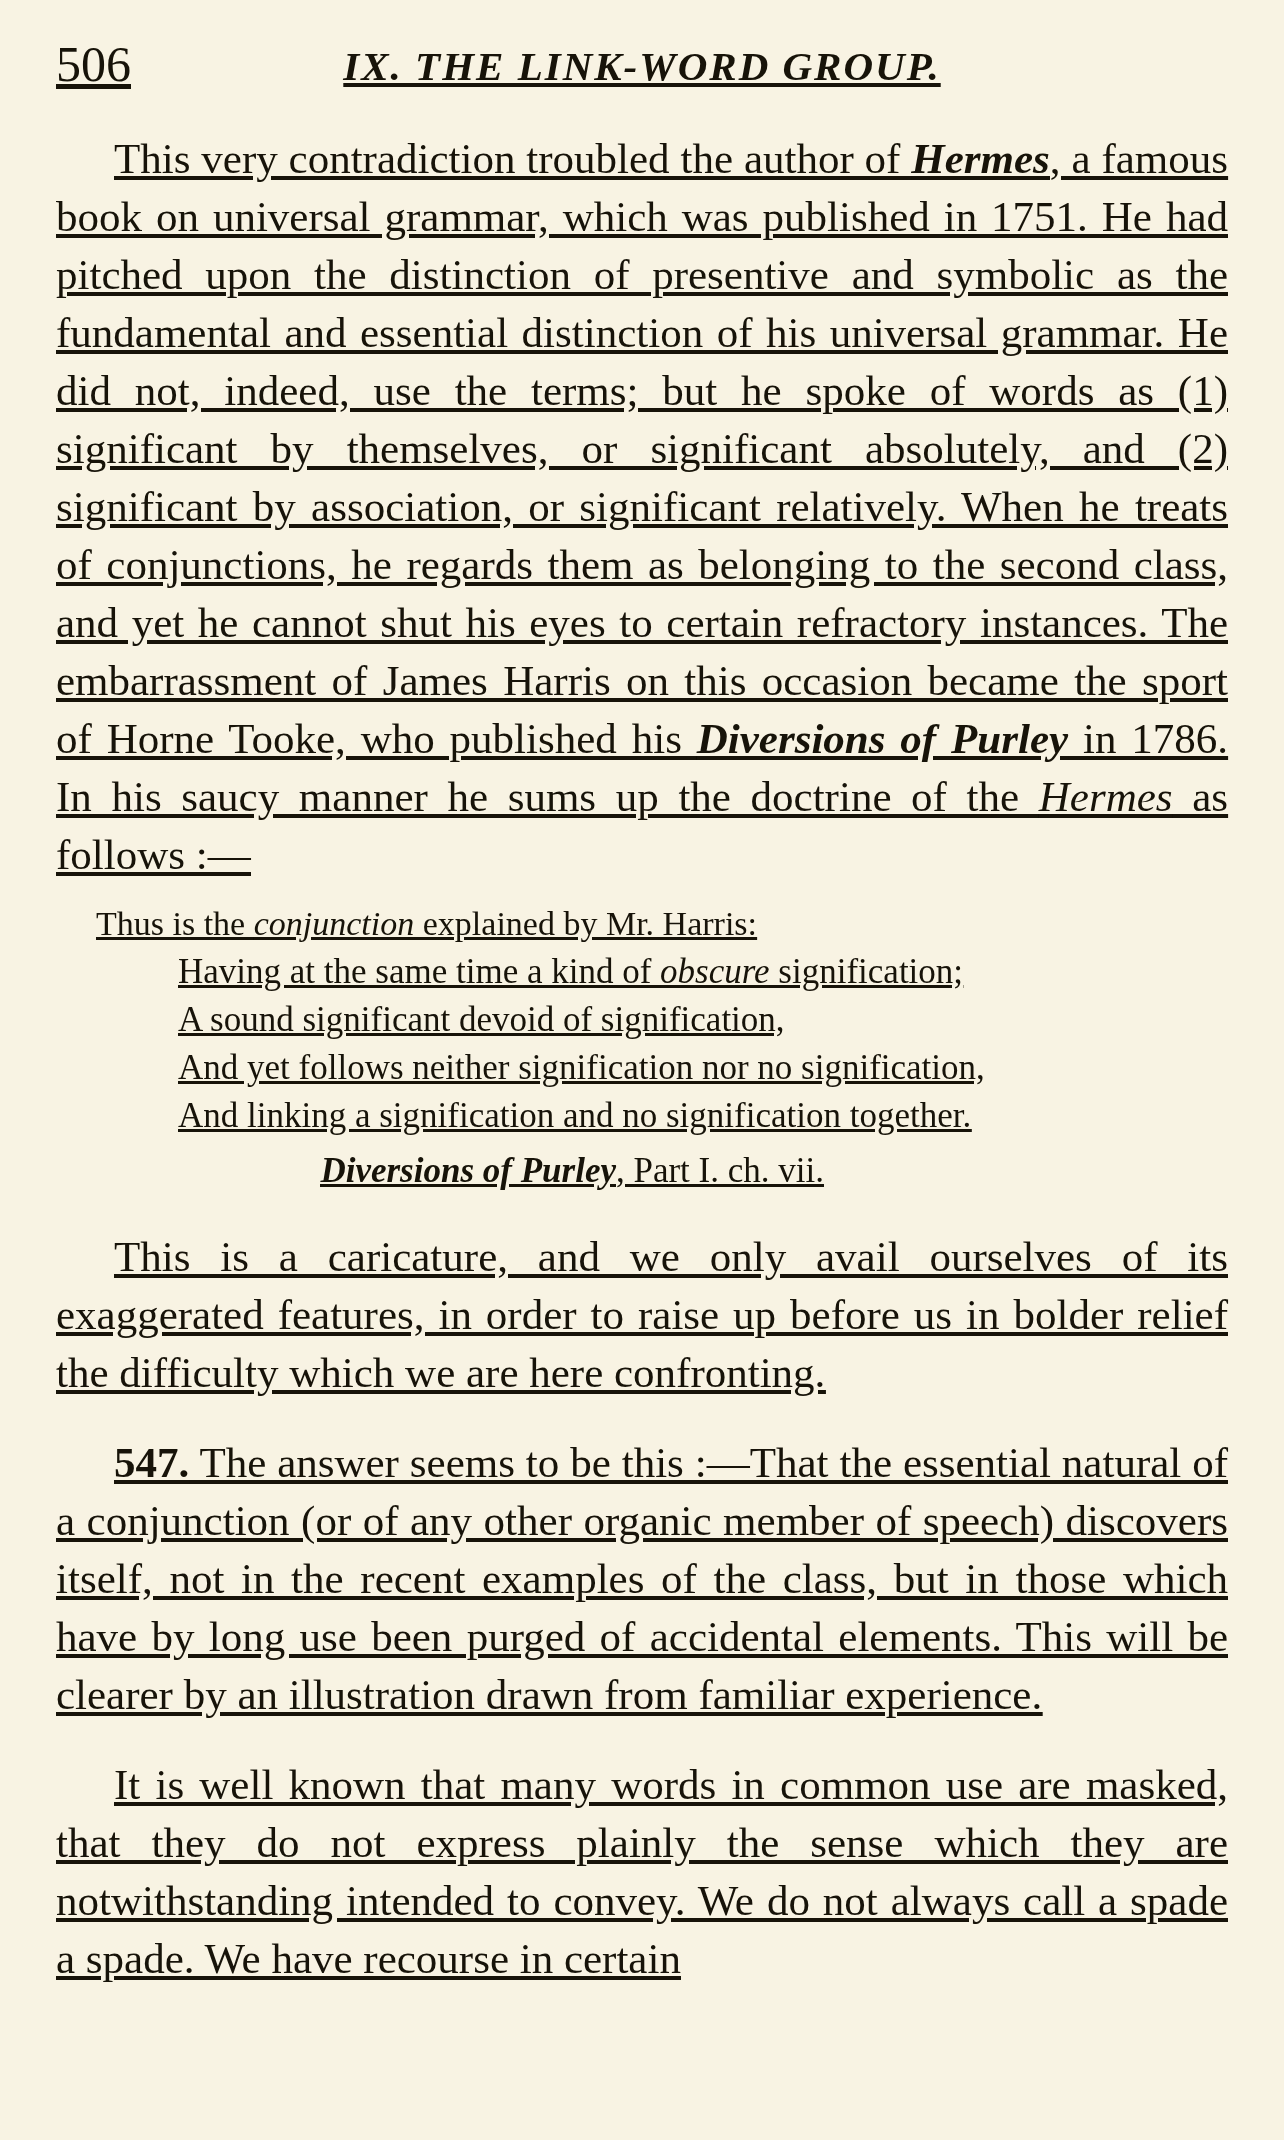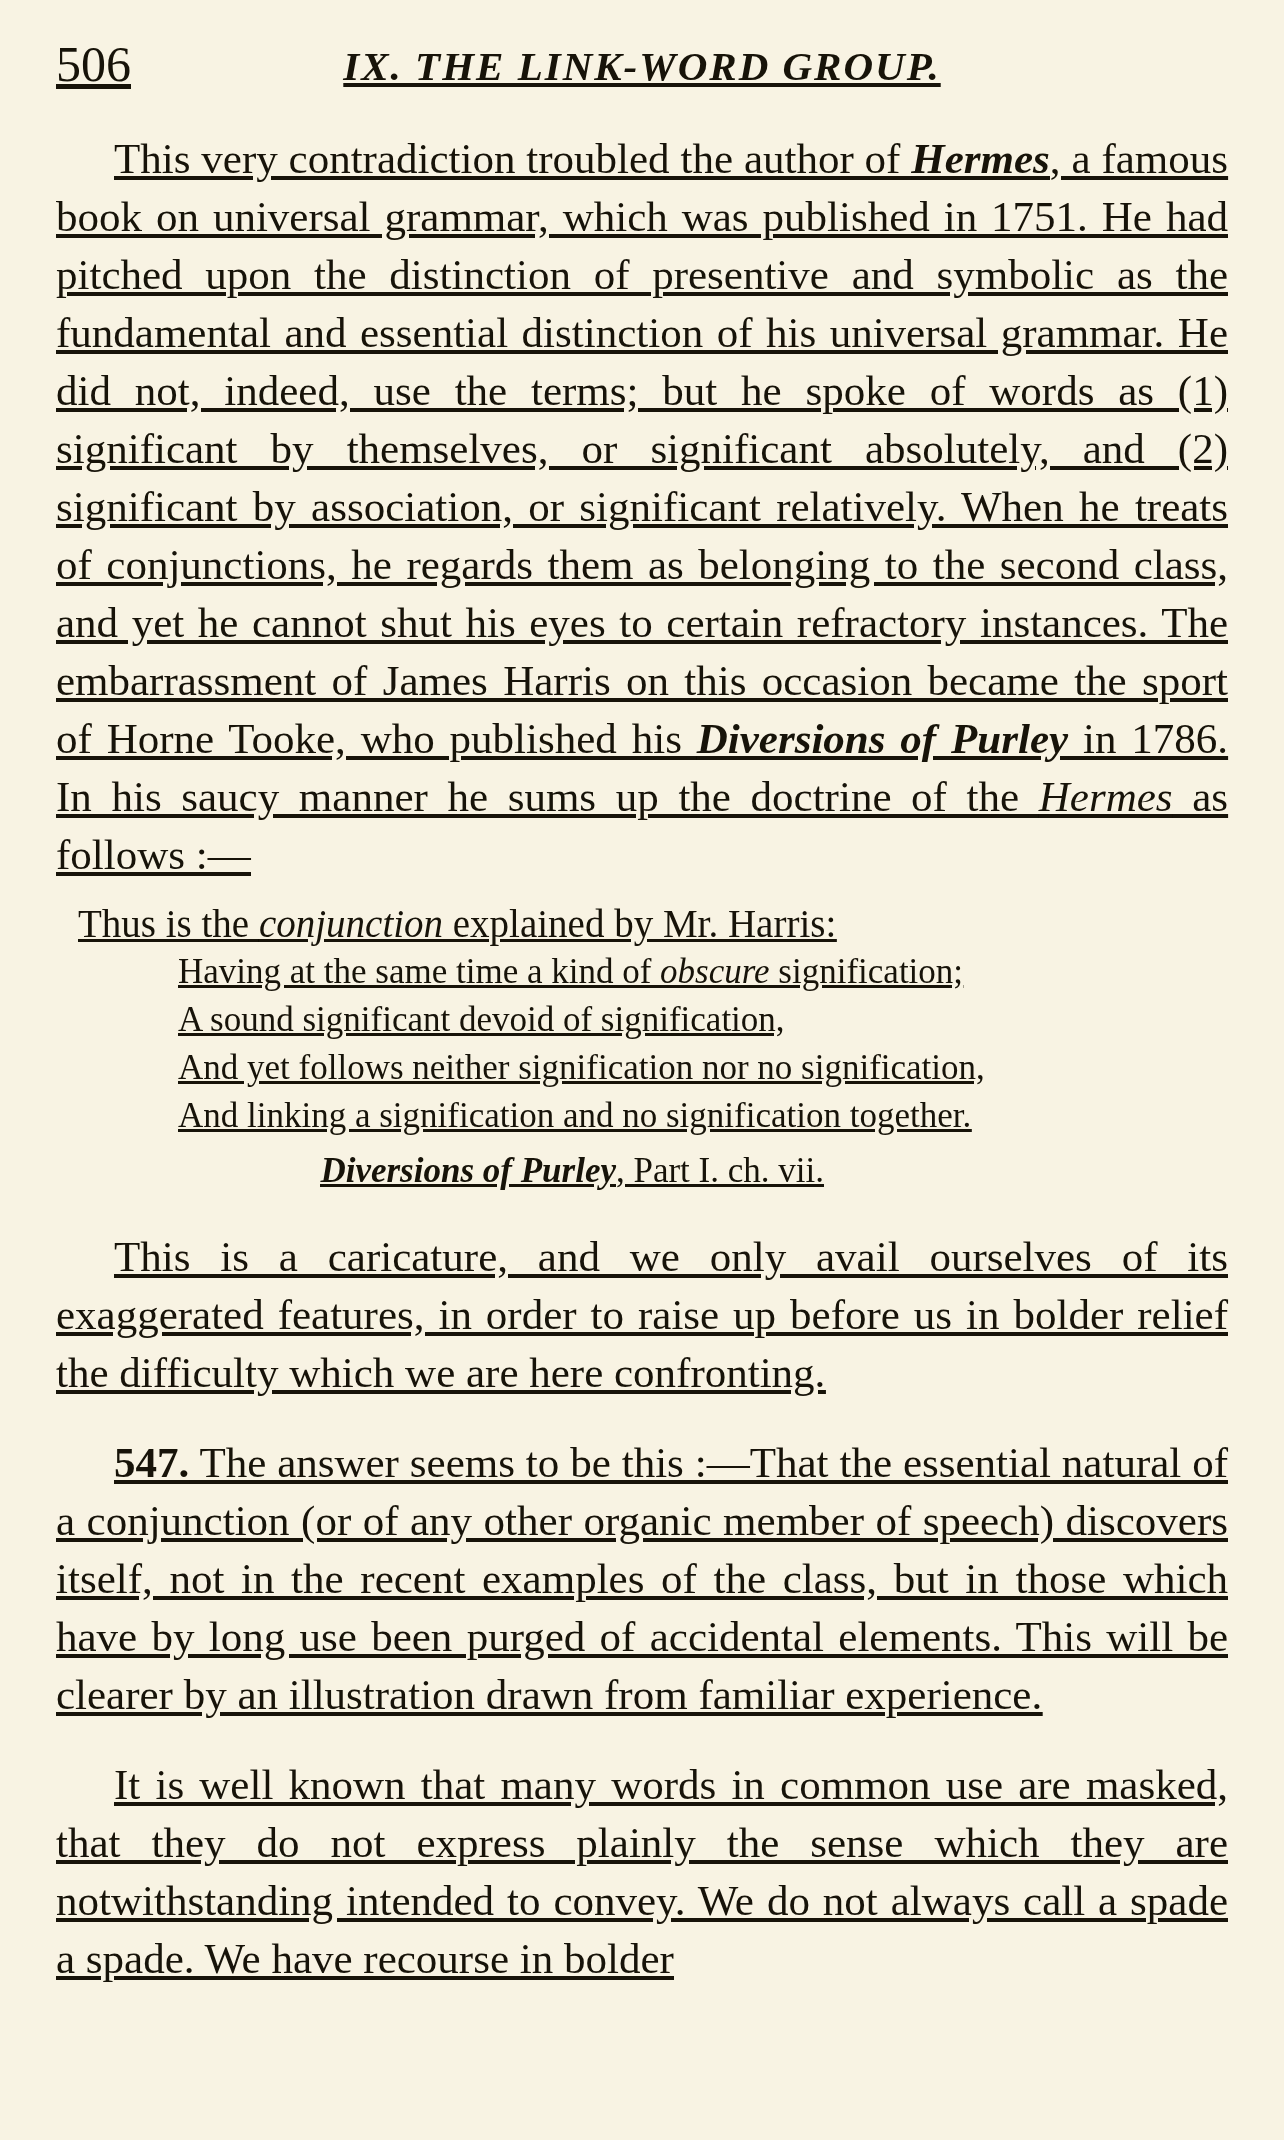--- a/index.html
+++ b/index.html
@@ -35,22 +35,22 @@
   .body-text p.para {
     font-size: 43px;
     line-height: 58px;
     text-align: justify;
     margin-top: 32px;
   }
   p.indent { text-indent: 58px; }
 
   .quote { margin: 16px 0 18px 0; }
   .quote-intro {
-    font-size: 39px; line-height: 48px;
-    margin-left: 22px;
+    font-size: 34px; line-height: 48px;
+    margin-left: 40px;
   }
   .quote-line {
     font-size: 35px; line-height: 48px;
     margin-left: 122px;
   }
   .quote-attr {
     font-size: 35px; line-height: 50px;
     text-align: right;
     padding-right: 404px;
     margin-top: 6px;
@@ -79,16 +79,16 @@
       <div class="quote-line"><span>A sound significant devoid of signification,</span></div>
       <div class="quote-line"><span>And yet follows neither signification nor no signification,</span></div>
       <div class="quote-line"><span>And linking a signification and no signification together.</span></div>
       <div class="quote-attr"><span class="seg-i seg-b">Diversions of Purley</span><span>, Part I. ch. vii.</span></div>
     </div>
 
     <p class="para indent"><span>This is a caricature, and we only avail ourselves of its exaggerated features, in order to raise up before us in bolder relief the difficulty which we are here confronting.</span></p>
 
     <p class="para indent"><span class="seg-b">547.</span><span>  The answer seems to be this :—That the essential natural of a conjunction (or of any other organic member of speech) discovers itself, not in the recent examples of the class, but in those which have by long use been purged of accidental elements.  This will be clearer by an illustration drawn from familiar experience.</span></p>
 
-    <p class="para indent"><span>It is well known that many words in common use are masked, that they do not express plainly the sense which they are notwithstanding intended to convey.  We do not always call a spade a spade.  We have recourse in bolder</span></p>
+    <p class="para indent"><span>It is well known that many words in common use are masked, that they do not express plainly the sense which they are notwithstanding intended to convey.  We do not always call a spade a spade.  We have recourse in certain</span></p>
 
   </div>
 </div>
 
 </body></html>

